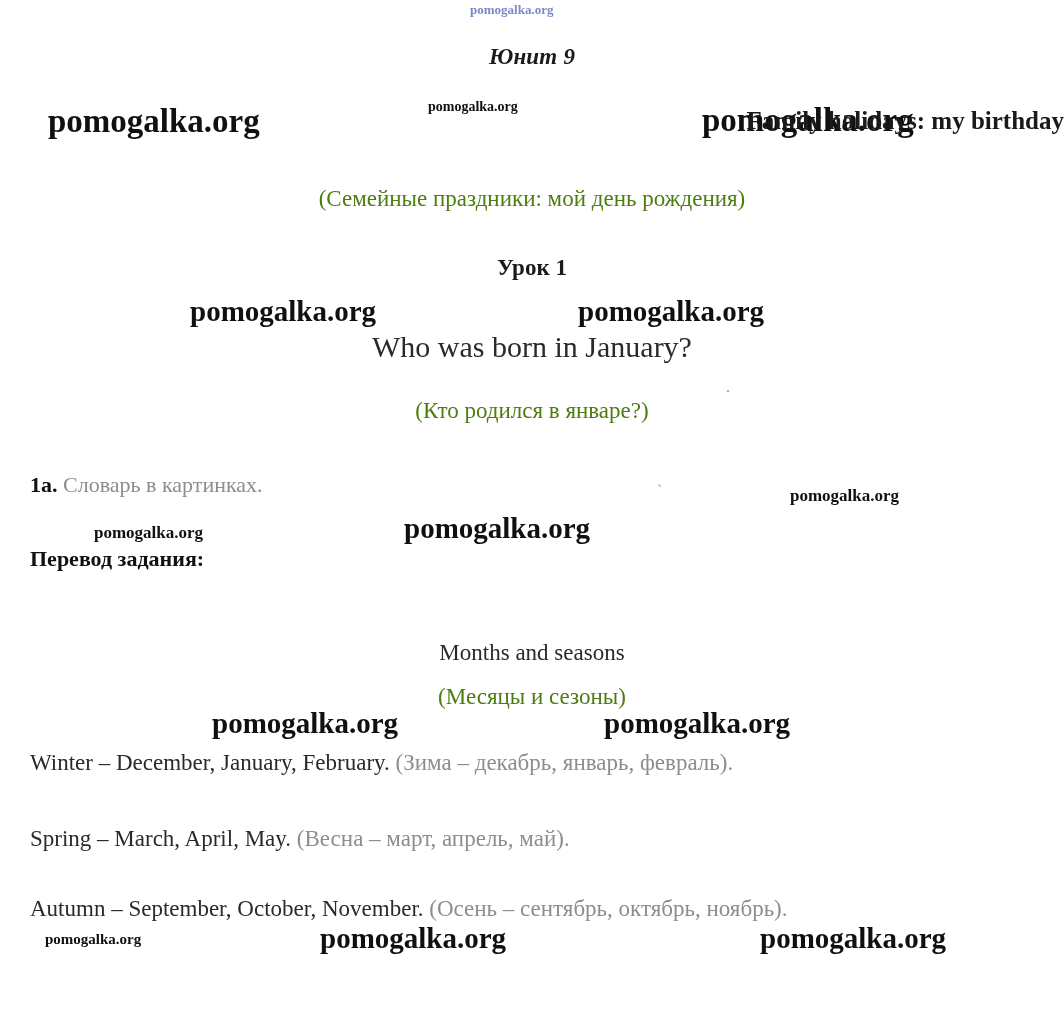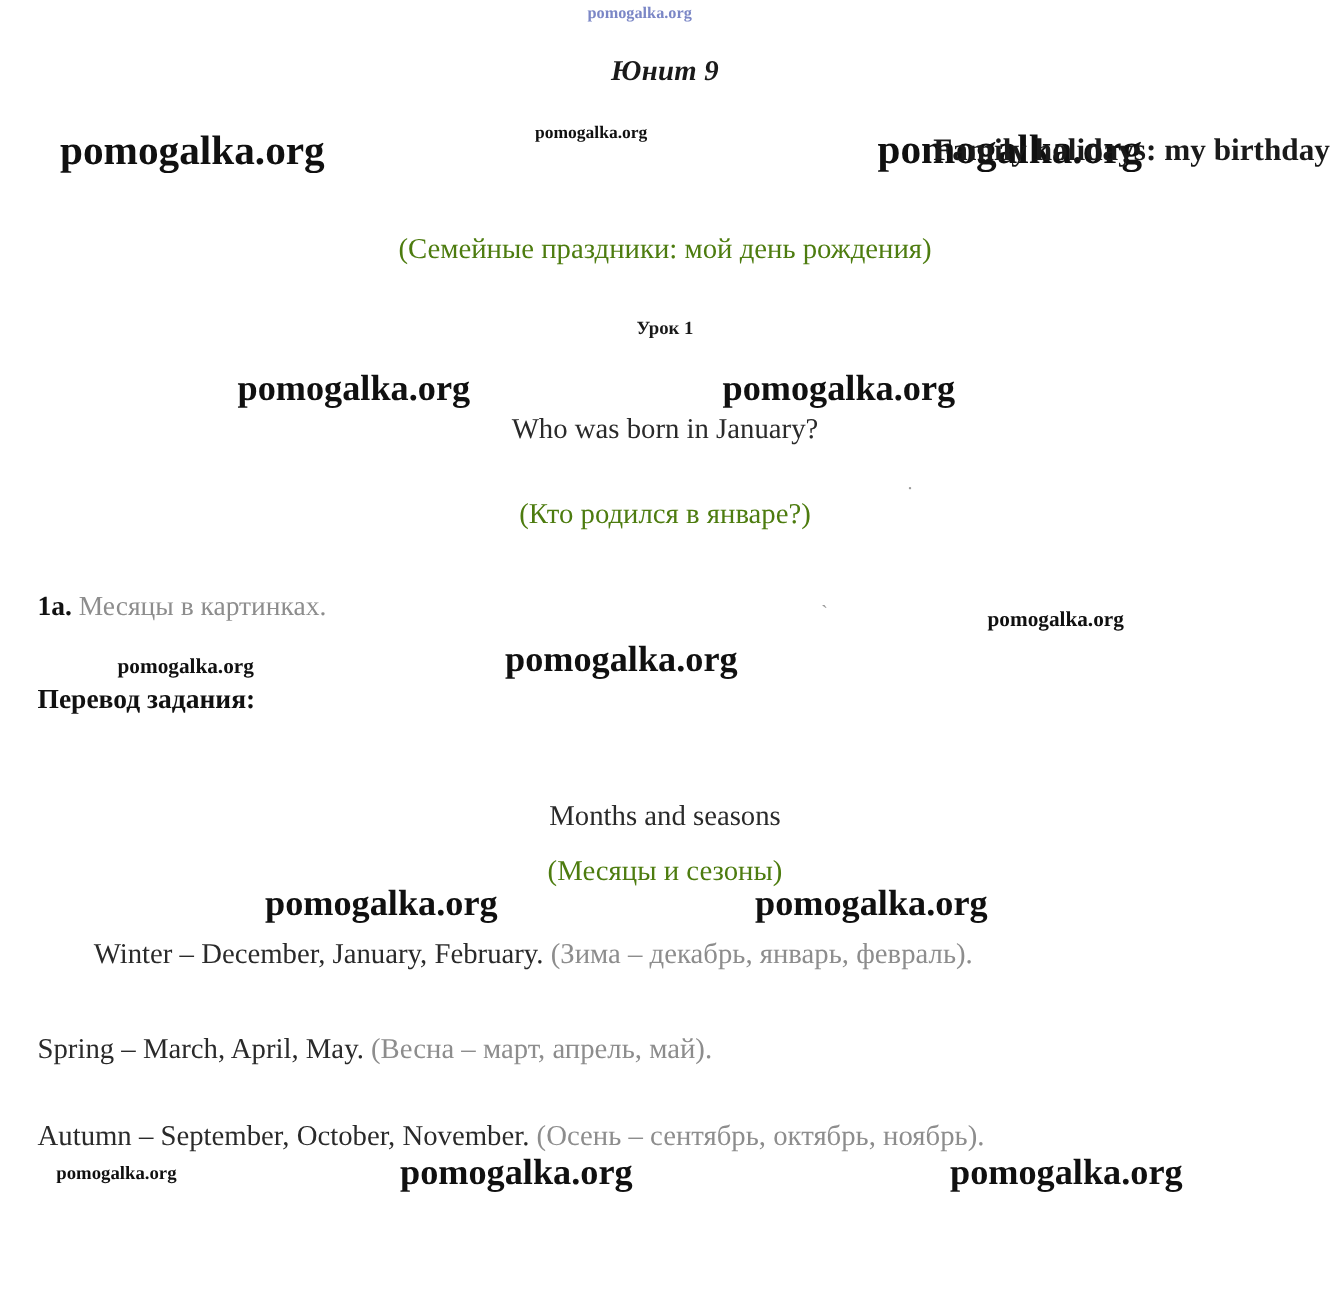--- a/index.html
+++ b/index.html
@@ -52,24 +52,24 @@
     font-weight: bold;
     font-size: 25px;
     text-align: right;
   }
   .rus-sub {
     font-size: 23px;
     color: #4d7c0f;
   }
   .lesson-title {
     font-weight: bold;
-    font-size: 15px;
+    font-size: 23px;
   }
   .eng-line {
-    font-size: 23px;
+    font-size: 30px;
     color: #2a2a2a;
   }
   .task-line {
     position: absolute;
     left: 30px;
     font-size: 22px;
   }
   .task-num {
     font-weight: bold;
     color: #111;
@@ -133,33 +133,33 @@
   <div class="center rus-sub" style="top:186px;">(Семейные праздники: мой день рождения)</div>
 
   <div class="center lesson-title" style="top:255px;">Урок 1</div>
 
   <div class="center eng-line" style="top:330px;">Who was born in January?</div>
 
   <div class="center rus-sub" style="top:398px;">(Кто родился в январе?)</div>
 
   <div class="task-line" style="top:472px;">
     <span class="task-num">1a. </span>
-    <span class="task-text">Месяцы в картинках.</span>
+    <span class="task-text">Словарь в картинках.</span>
   </div>
 
   <span class="tick" style="left:657px; top:482px;">`</span>
   <span class="tick" style="left:726px; top:378px;">.</span>
 
   <div class="translate-label" style="top:546px;text-align:center;">Перевод задания:</div>
 
   <div class="center months-head" style="top:614px;margin-top:26px;">Months and seasons</div>
 
   <div class="center rus-sub" style="top:684px;">(Месяцы и сезоны)</div>
 
-  <div class="body-line" style="top:750px;margin-left:45px;">
+  <div class="body-line" style="top:750px;">
     <span>Winter – December, January, February. </span>
     <span class="ru">(Зима – декабрь, январь, февраль).</span>
   </div>
 
   <div class="body-line" style="top:826px;">
     <span>Spring – March, April, May. </span>
     <span class="ru">(Весна – март, апрель, май).</span>
   </div>
 
   <div class="body-line" style="top:896px;">

